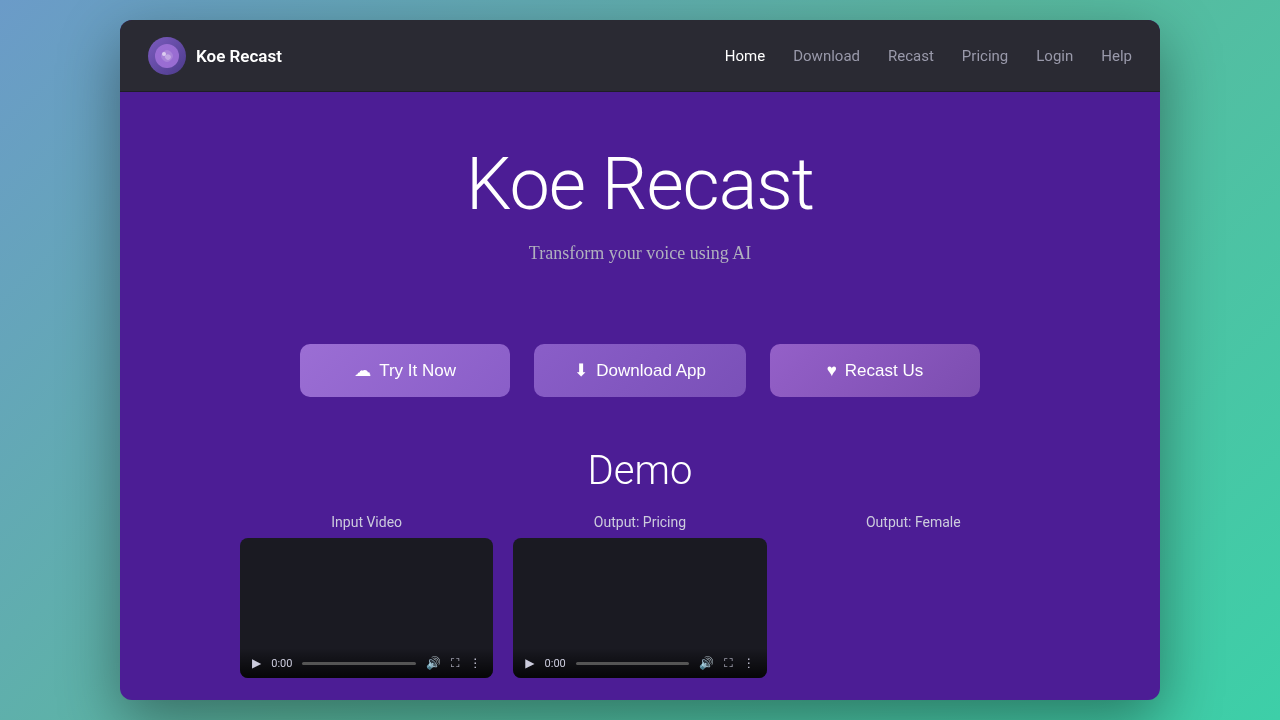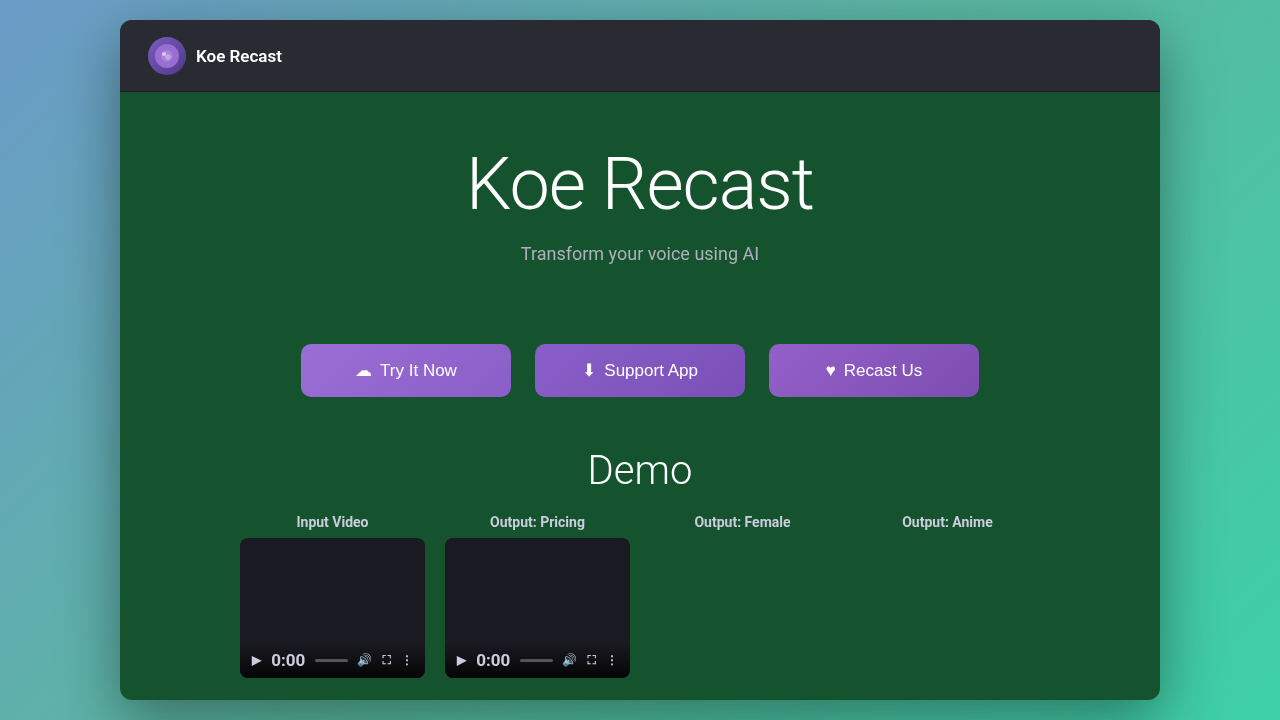--- a/index.html
+++ b/index.html
@@ -15,21 +15,21 @@
       display: flex;
       align-items: center;
       justify-content: center;
       font-family: -apple-system, BlinkMacSystemFont, 'Segoe UI', Roboto, sans-serif;
       overflow: hidden;
     }
 
     .app-window {
       width: 1040px;
       height: 680px;
-      background: #14532d;
+      background: #4c1d95;
       border-radius: 12px;
       overflow: hidden;
       display: flex;
       flex-direction: column;
       box-shadow: 0 20px 60px rgba(0,0,0,0.4);
     }
 
     
     .navbar {
       background: #2a2a33;
@@ -112,20 +112,21 @@
       font-weight: 300;
       color: #ffffff;
       letter-spacing: -1px;
       margin-bottom: 16px;
     }
 
     .hero-subtitle {
       font-size: 18px;
       color: #b0b0be;
       font-weight: 400;
+      font-family: Liberation Serif, serif;
     }
 
     .button-group {
       display: flex;
       gap: 24px;
       margin-top: 40px;
       margin-bottom: 50px;
     }
 
     .cta-button {
@@ -164,25 +165,24 @@
 
     .demo-title {
       font-size: 40px;
       font-weight: 300;
       color: #ffffff;
       margin-bottom: 20px;
     }
 
     .demo-grid {
       display: grid;
-      grid-template-columns: 1fr 1fr 1fr 1fr;
+      grid-template-columns: 1fr 1fr 1fr;
       gap: 20px;
       width: 100%;
       max-width: 800px;
-      font-weight: bold;
     }
 
     .demo-item {
       display: flex;
       flex-direction: column;
       align-items: center;
       gap: 8px;
     }
 
     .demo-label {
@@ -230,21 +230,21 @@
     }
 
     .ctrl-icon {
       color: #ccccdd;
       font-size: 12px;
       cursor: pointer;
     }
 
     .time-display {
       color: #ccccdd;
-      font-size: 17px;
+      font-size: 11px;
     }
   </style>
 </head>
 <body>
 
 <div class="app-window">
 
   <nav class="navbar">
     <div class="nav-logo">
       <div class="logo-icon">
@@ -257,37 +257,45 @@
             <linearGradient id="logoGrad" x1="0" y1="0" x2="28" y2="28">
               <stop offset="0%" stop-color="#9b6ed4"></stop>
               <stop offset="100%" stop-color="#4b3a8a"></stop>
             </linearGradient>
           </defs>
         </svg>
       </div>
       <span class="nav-brand">Koe Recast</span>
     </div>
 
+    <div class="nav-links">
+      <a class="nav-link active">Home</a>
+      <a class="nav-link">Download</a>
+      <a class="nav-link">Recast</a>
+      <a class="nav-link">Pricing</a>
+      <a class="nav-link">Login</a>
+      <a class="nav-link">Help</a>
+    </div>
   </nav>
 
   <main class="main-content">
 
     <section class="hero-section">
       <h1 class="hero-title">Koe Recast</h1>
       <p class="hero-subtitle">Transform your voice using AI</p>
     </section>
 
     <div class="button-group">
       <button class="cta-button btn-purple-light">
         <span>☁</span>
         <span>Try It Now</span>
       </button>
       <button class="cta-button btn-purple-mid">
         <span>⬇</span>
-        <span>Support App</span>
+        <span>Download App</span>
       </button>
       <button class="cta-button btn-purple-dark">
         <span>♥</span>
         <span>Recast Us</span>
       </button>
     </div>
 
     <section class="demo-section">
       <h2 class="demo-title">Demo</h2>
 

